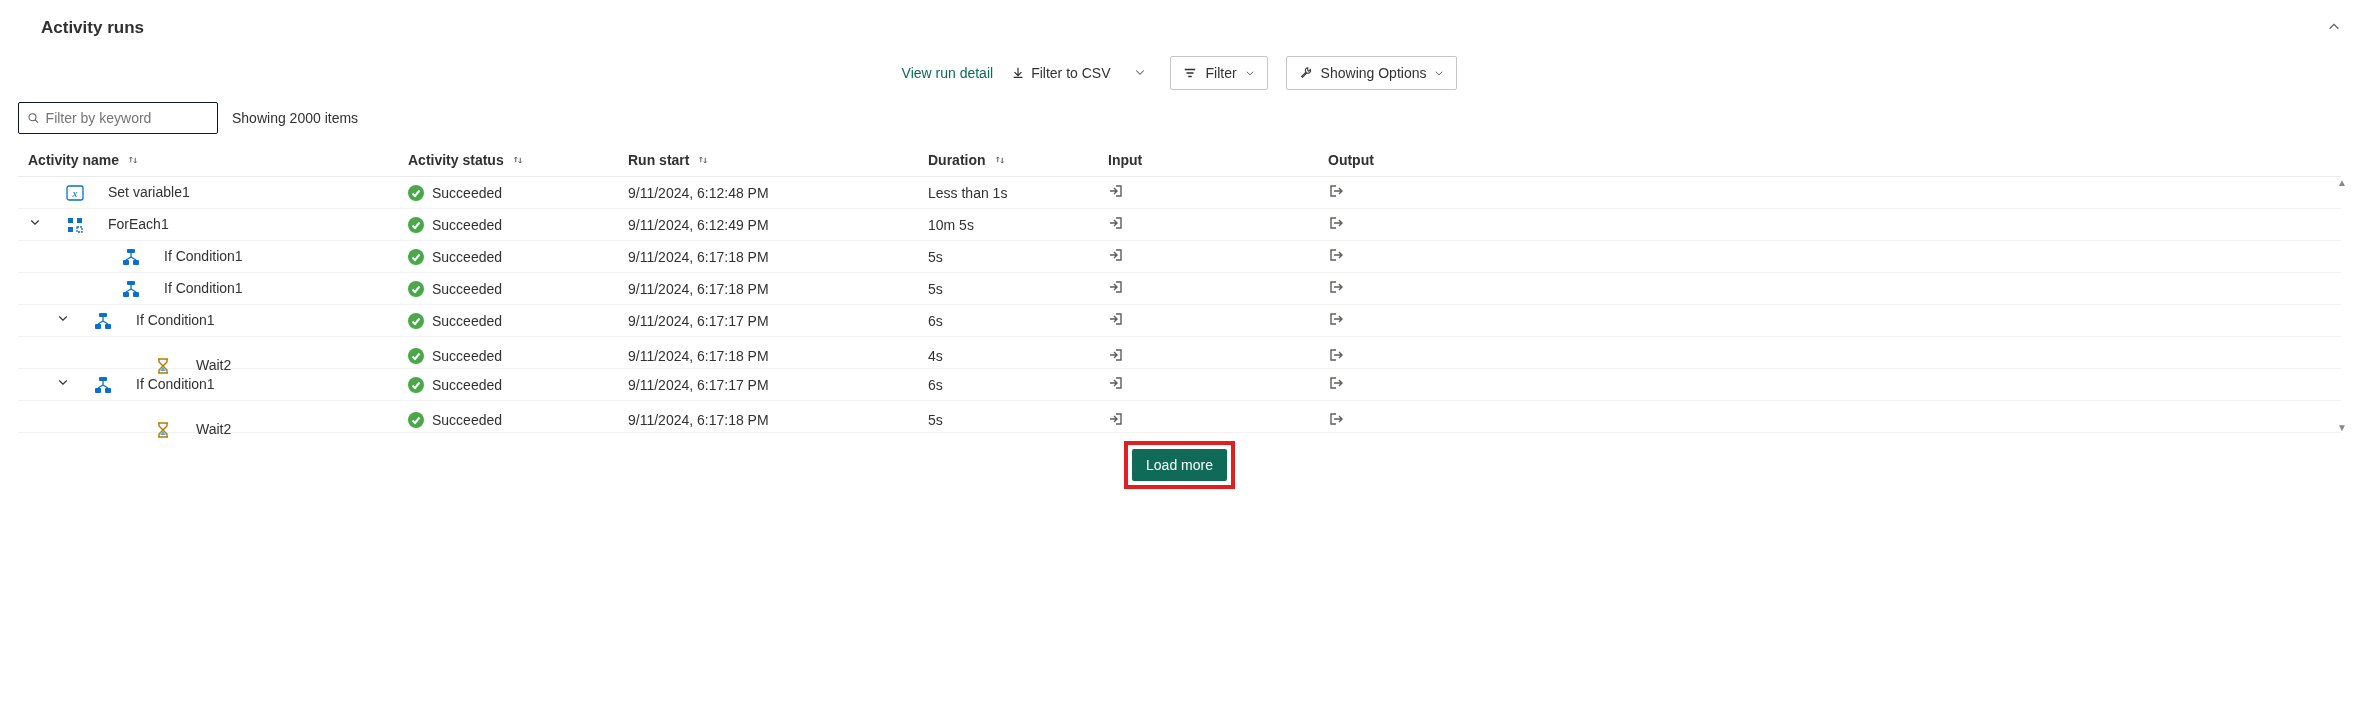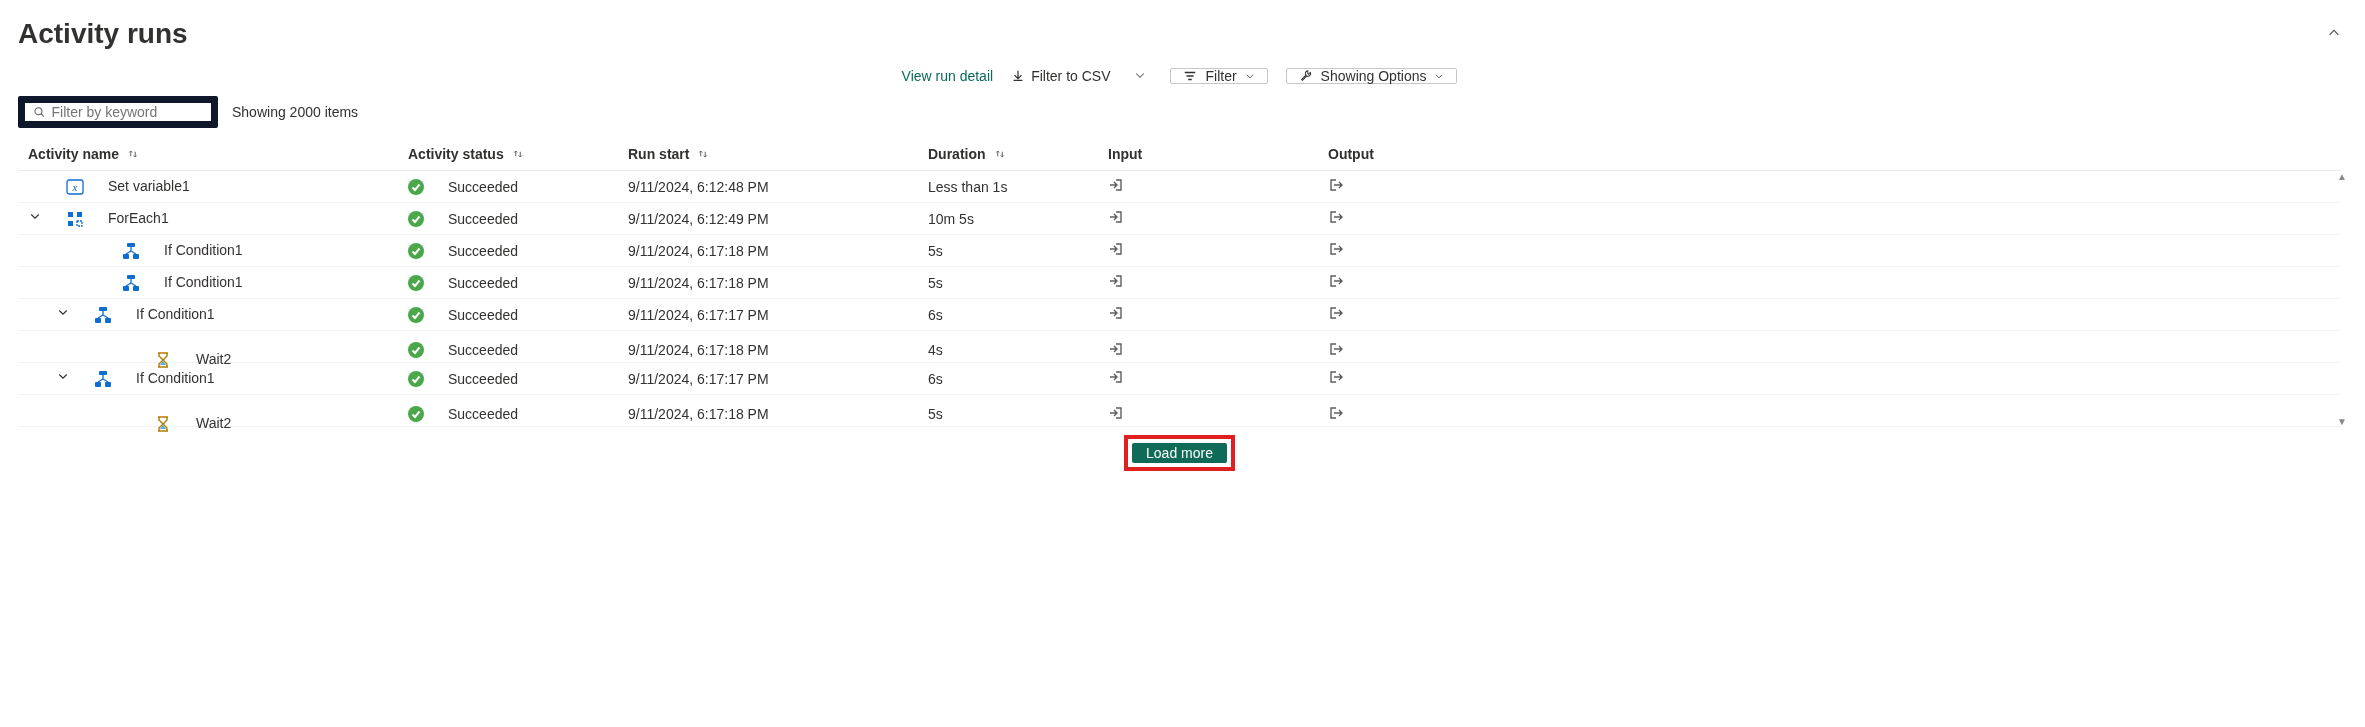--- a/index.html
+++ b/index.html
@@ -6,59 +6,59 @@
     body {
       font-family: "Segoe UI", -apple-system, sans-serif;
       font-size: 14px;
       color: #323130;
       background: #fff;
       padding: 18px 24px 40px 18px;
     }
 
     .header-row { display: flex; align-items: center; justify-content: space-between; margin-bottom: 18px; }
     .title-block { display: flex; align-items: center; gap: 8px; }
-    .page-title { font-size: 28px; font-weight: 600; }
+    .page-title { font-size: 17px; font-weight: 600; margin-left: 23px; }
     .collapse-caret { color: #605e5c; }
 
     .actions-row { display: flex; align-items: center; gap: 18px; justify-content: center; margin-bottom: 12px; }
     .link-action { color: #0b6a58; cursor: pointer; }
     .icon-action { display: inline-flex; align-items: center; gap: 6px; color: #323130; cursor: pointer; }
     .chev-box { padding: 0 6px; color: #605e5c; cursor: pointer; }
-    .outline-btn { display: inline-flex; align-items: center; gap: 8px; height: 16px; padding: 0 12px; border: 1px solid #c8c6c4; border-radius: 2px; background: #fff; cursor: pointer; font-size: 14px; color: #323130; }
+    .outline-btn { display: inline-flex; align-items: center; gap: 8px; height: 34px; padding: 0 12px; border: 1px solid #c8c6c4; border-radius: 2px; background: #fff; cursor: pointer; font-size: 14px; color: #323130; }
 
     .filter-row { display: flex; align-items: center; gap: 14px; margin-bottom: 10px; }
-    .search-box { display: inline-flex; align-items: center; gap: 6px; height: 32px; width: 200px; border: 7px solid #0f172a; border-radius: 2px; padding: 0 8px; }
+    .search-box { display: inline-flex; align-items: center; gap: 6px; height: 32px; width: 200px; border: 1px solid #0f172a; border-radius: 2px; padding: 0 8px; }
     .search-box input { border: none; outline: none; font-size: 14px; width: 100%; color: #323130; }
     .items-count { color: #323130; font-size: 14px; }
 
     .grid { width: 100%; }
     .grid-header, .grid-row { display: grid; grid-template-columns: 380px 220px 300px 180px 220px 220px; align-items: center; }
     .grid-header { padding: 8px 10px; font-weight: 600; border-bottom: 1px solid #edebe9; }
     .hdr-cell { display: inline-flex; align-items: center; gap: 8px; }
     .sort-ic { color: #605e5c; cursor: pointer; }
 
     .grid-body { position: relative; }
     .grid-row { height: 32px; padding: 0 10px; border-bottom: 1px solid #f3f2f1; }
 
     .name-cell { display: inline-flex; gap: 24px; }
     .chev { width: 14px; display:inline-flex; justify-content:center; color:#323130; cursor:pointer; }
     .act-icon { width: 18px; height: 18px; display:inline-flex; align-items:center; justify-content:center; }
     .indent-0 { padding-left: 0; }
     .indent-1 { padding-left: 28px; }
     .indent-2 { padding-left: 56px; }
     .indent-3 { padding-left: 88px; margin-top: 20px; }
 
-    .status-cell { display: inline-flex; align-items: center; gap: 24px; }
+    .status-cell { display: inline-flex; align-items: center; gap: 8px; }
     .succ-ic { width:16px; height:16px; }
 
     .io-ic { color: #605e5c; cursor: pointer; }
 
     .load-more-wrap { display:flex; justify-content:center; margin-top: 8px; }
     .load-more-hl { border: 4px solid #e02020; padding: 4px; display:inline-block; }
-    .load-more-btn { background:#0f6b57; color:#fff; border:none; height:20px; padding: 0 14px; font-size:14px; cursor:pointer; border-radius:2px; }
+    .load-more-btn { background:#0f6b57; color:#fff; border:none; height:32px; padding: 0 14px; font-size:14px; cursor:pointer; border-radius:2px; }
 
     .scroll-hints { position:absolute; right:-6px; top:0; bottom:0; display:flex; flex-direction:column; justify-content:space-between; color:#8a8886; font-size:10px; }
   </style>
 </head>
 <body>
 
 <div class="header-row">
   <div class="title-block">
     <span class="page-title">Activity runs</span>
   </div>

